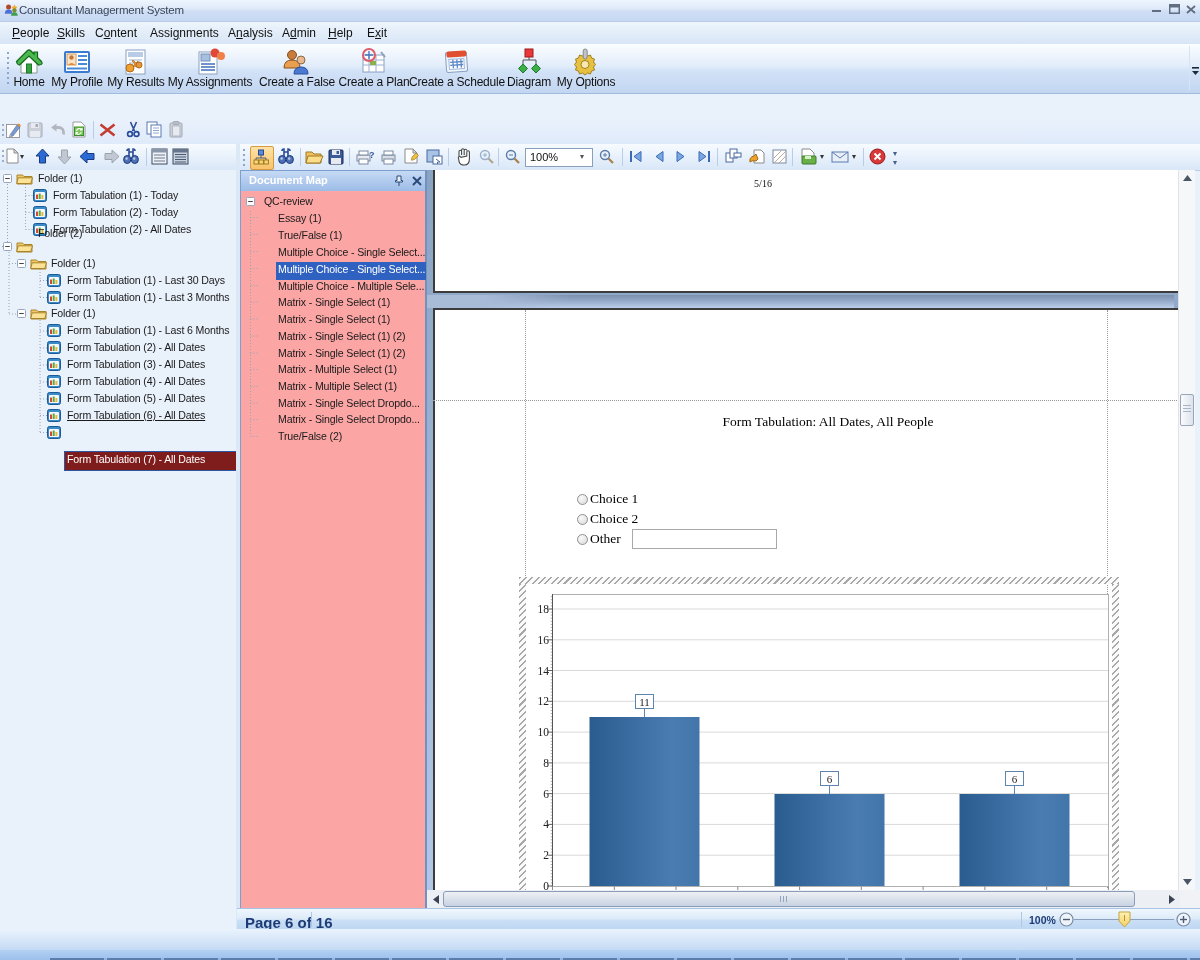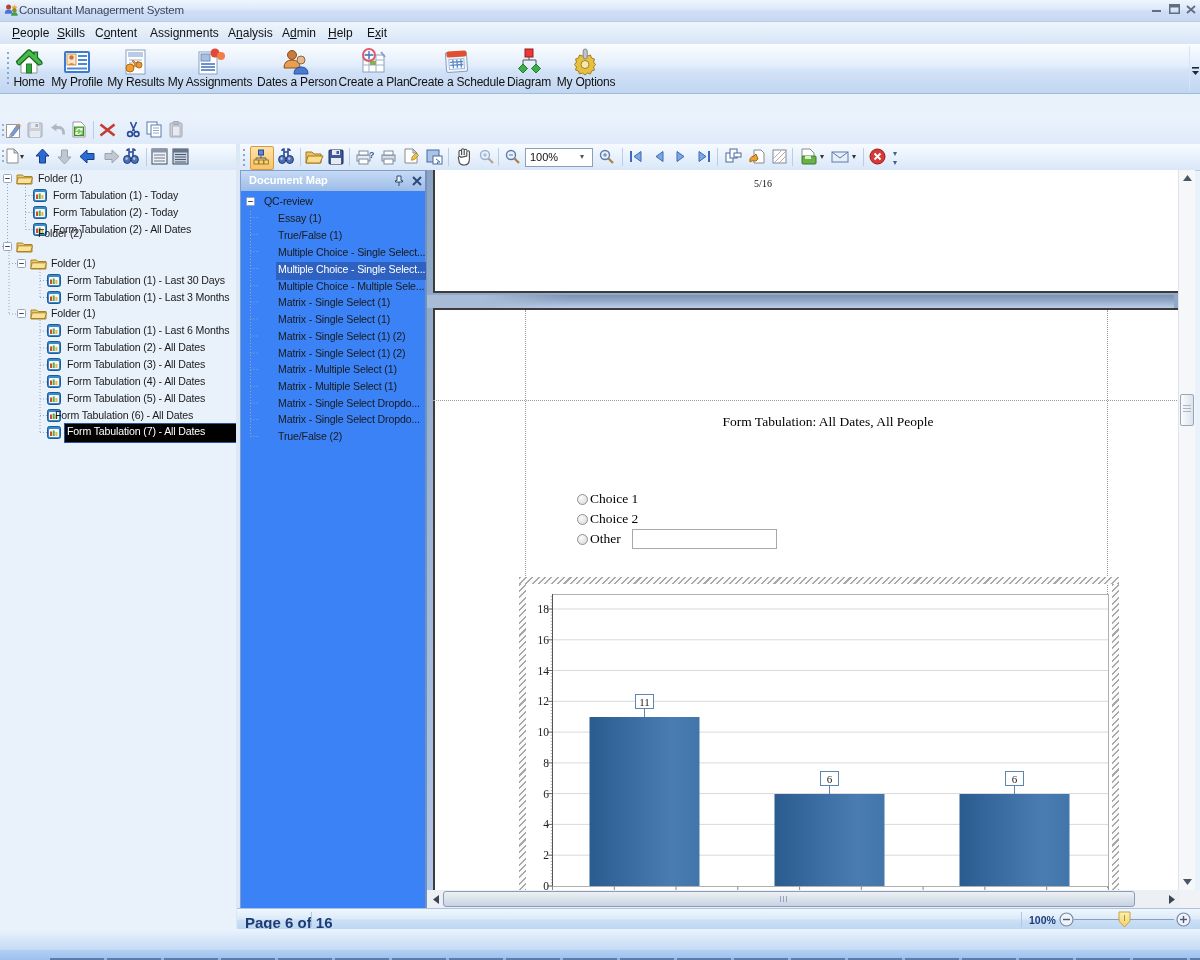--- a/index.html
+++ b/index.html
@@ -20,25 +20,25 @@
 #caption{left:0;top:94px;width:1200px;height:23px;background:#e9f1fb;}
 #caption b{position:absolute;left:7px;top:1px;font-size:13px;color:#000;}
 
 #editbar{left:0;top:117px;width:1200px;height:27px;background:linear-gradient(#eaf2fc,#dfeafa);border-bottom:1px solid #cddcf0;}
 
 #treebar{left:0;top:144px;width:236px;height:26px;background:linear-gradient(#f7fbff,#d9e7f8);border-bottom:1px solid #c0d4ee;}
 #rptbar{left:240px;top:144px;width:960px;height:26px;background:linear-gradient(#f7fbff,#d9e7f8);border-bottom:1px solid #b6cce9;}
 
 #treepanel{left:0;top:170px;width:236px;height:761px;background:#e9f1fb;}
 .trow{position:absolute;height:16px;font-size:10.6px;letter-spacing:-0.15px;color:#1a1a1a;white-space:nowrap;}
-.tsel{background:#000000;color:#fff;outline:1px solid #2c55a4;}
+.tsel{background:#7f1d1d;color:#fff;outline:1px solid #2c55a4;margin-top:28px;}
 
 #split{left:236px;top:144px;width:4px;height:787px;background:#dce8f6;}
 
-#docmap{left:240px;top:170px;width:184px;height:737px;background:#3b82f6;border:1px solid #7d9fce;border-right:2px solid #7391bd;}
+#docmap{left:240px;top:170px;width:184px;height:737px;background:#fca5a5;border:1px solid #7d9fce;border-right:2px solid #7391bd;}
 #dmhead{left:241px;top:171px;width:184px;height:20px;background:linear-gradient(#c6daf4,#9cbce7);}
 #dmhead b{position:absolute;left:8px;top:3px;font-size:11px;color:#fff;}
 .drow{position:absolute;height:16px;font-size:10.6px;letter-spacing:-0.15px;color:#1a1a1a;white-space:nowrap;}
 .dsel{background:#2f62c0;color:#fff;}
 
 #viewport{left:427px;top:170px;width:751px;height:720px;background:linear-gradient(#8aa3c3,#b2c7e7);overflow:hidden;}
 #page5{position:absolute;left:6px;top:-1px;width:745px;height:124px;background:#fff;border-bottom:2px solid #3c3c3c;border-left:2px solid #3c3c3c;box-sizing:border-box;}
 #page6{position:absolute;left:6px;top:138px;width:770px;height:582px;background:#fff;border-top:2px solid #3c3c3c;}
 
 #vscroll{left:1178px;top:170px;width:17px;height:720px;background:#f6f7f9;border-left:1px solid #e0e4ea;box-sizing:border-box;}
@@ -161,21 +161,21 @@
   </svg>
   <svg class="abs" style="left:569px;top:46px" width="32" height="32" viewBox="0 0 32 32">
     <path d="M16 8 l2.5 2 3-1 1 3 3 1 -1 3 2 2.5 -2 2.5 1 3 -3 1 -1 3 -3-1 -2.5 2 -2.5-2 -3 1 -1-3 -3-1 1-3 -2-2.5 2-2.5 -1-3 3-1 1-3 3 1z" fill="#e8c040" stroke="#a08020"></path>
     <circle cx="16" cy="18.5" r="4" fill="#f6e8b0" stroke="#a08020"></circle>
     <rect x="14.2" y="3" width="4" height="10" rx="2" fill="#c0c4cc" stroke="#888"></rect>
   </svg>
   <div class="abs tblabel" style="left:-31px;width:120px">Home</div>
   <div class="abs tblabel" style="left:17px;width:120px">My Profile</div>
   <div class="abs tblabel" style="left:76px;width:120px">My Results</div>
   <div class="abs tblabel" style="left:150px;width:120px">My Assignments</div>
-  <div class="abs tblabel" style="left:237px;width:120px">Dates a Person</div>
+  <div class="abs tblabel" style="left:237px;width:120px">Create a False</div>
   <div class="abs tblabel" style="left:314px;width:120px">Create a Plan</div>
   <div class="abs tblabel" style="left:397px;width:120px">Create a Schedule</div>
   <div class="abs tblabel" style="left:469px;width:120px">Diagram</div>
   <div class="abs tblabel" style="left:526px;width:120px">My Options</div>
   <div class="abs" style="left:1189px;top:46px;width:1px;height:44px;background:#d7e4f4;"></div>
   <svg class="abs" style="left:1191px;top:66px" width="9" height="10" viewBox="0 0 9 10">
       <rect x="1" y="1" width="7" height="1.6" fill="#1a2a3a"></rect>
       <path d="M1 5 h7 L4.5 9z" fill="#1a2a3a"></path>
     </svg>
   <div class="abs" id="editbar"></div>
@@ -534,21 +534,21 @@
         <rect x="8.4" y="6" width="2" height="4" fill="#e8b838"></rect>
       </svg>
     <div class="trow" style="left:65px;top:220.5px;padding:1px 2px;">Form Tabulation (5) - All Dates</div>
     <svg class="abs" style="left:47px;top:239px" width="14" height="13" viewBox="0 0 14 13">
         <rect x="0.5" y="0.5" width="13" height="12" rx="2" fill="#3a8ac8" stroke="#1a5a98"></rect>
         <rect x="2" y="3" width="10" height="8" rx="1" fill="#f4f8fc"></rect>
         <rect x="3" y="5.5" width="2" height="4.5" fill="#d84830"></rect>
         <rect x="5.7" y="4.5" width="2" height="5.5" fill="#58a848"></rect>
         <rect x="8.4" y="6" width="2" height="4" fill="#e8b838"></rect>
       </svg>
-    <div class="trow" style="left:53px;top:237.5px;padding:1px 2px;">Form Tabulation (6) - All Dates</div>
+    <div class="trow" style="left:65px;top:237.5px;padding:1px 2px;text-decoration:underline;">Form Tabulation (6) - All Dates</div>
     <svg class="abs" style="left:47px;top:255.5px" width="14" height="13" viewBox="0 0 14 13">
         <rect x="0.5" y="0.5" width="13" height="12" rx="2" fill="#3a8ac8" stroke="#1a5a98"></rect>
         <rect x="2" y="3" width="10" height="8" rx="1" fill="#f4f8fc"></rect>
         <rect x="3" y="5.5" width="2" height="4.5" fill="#d84830"></rect>
         <rect x="5.7" y="4.5" width="2" height="5.5" fill="#58a848"></rect>
         <rect x="8.4" y="6" width="2" height="4" fill="#e8b838"></rect>
       </svg>
     <div class="trow tsel" style="left:65px;top:254.0px;width:172px;padding:1px 2px;">Form Tabulation (7) - All Dates</div>
   </div>
   <div class="abs" id="split"></div>

